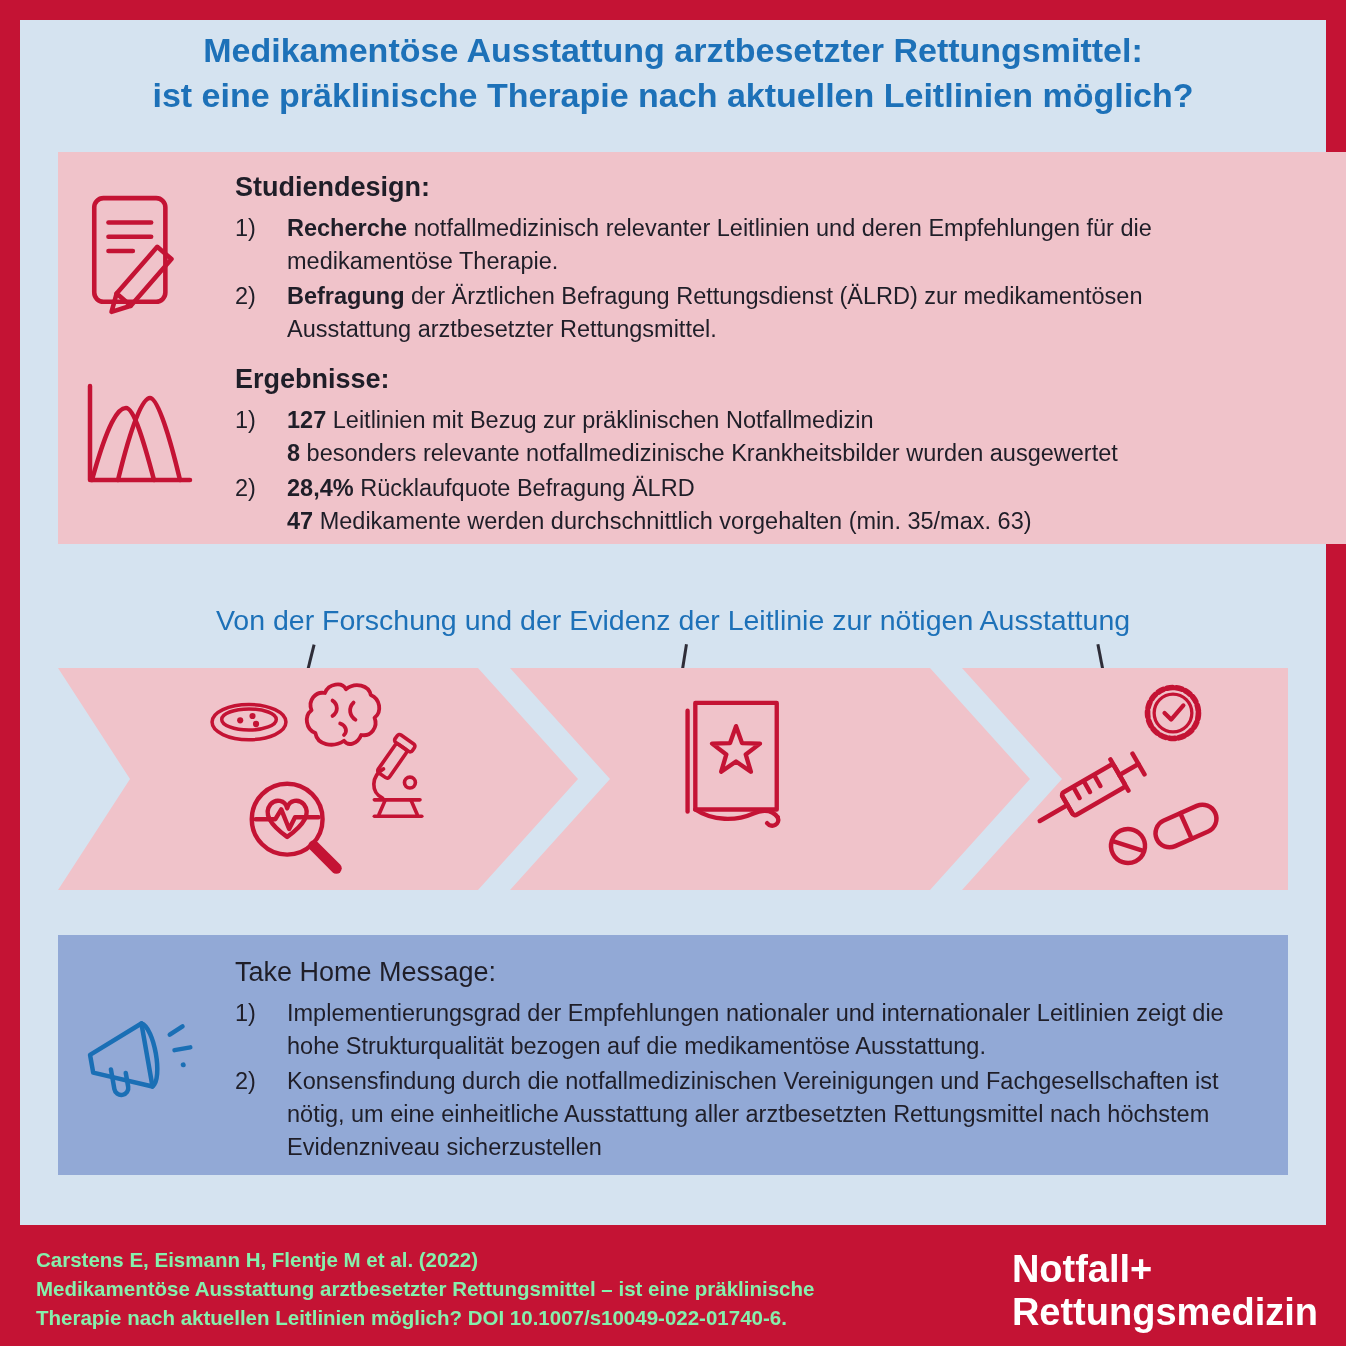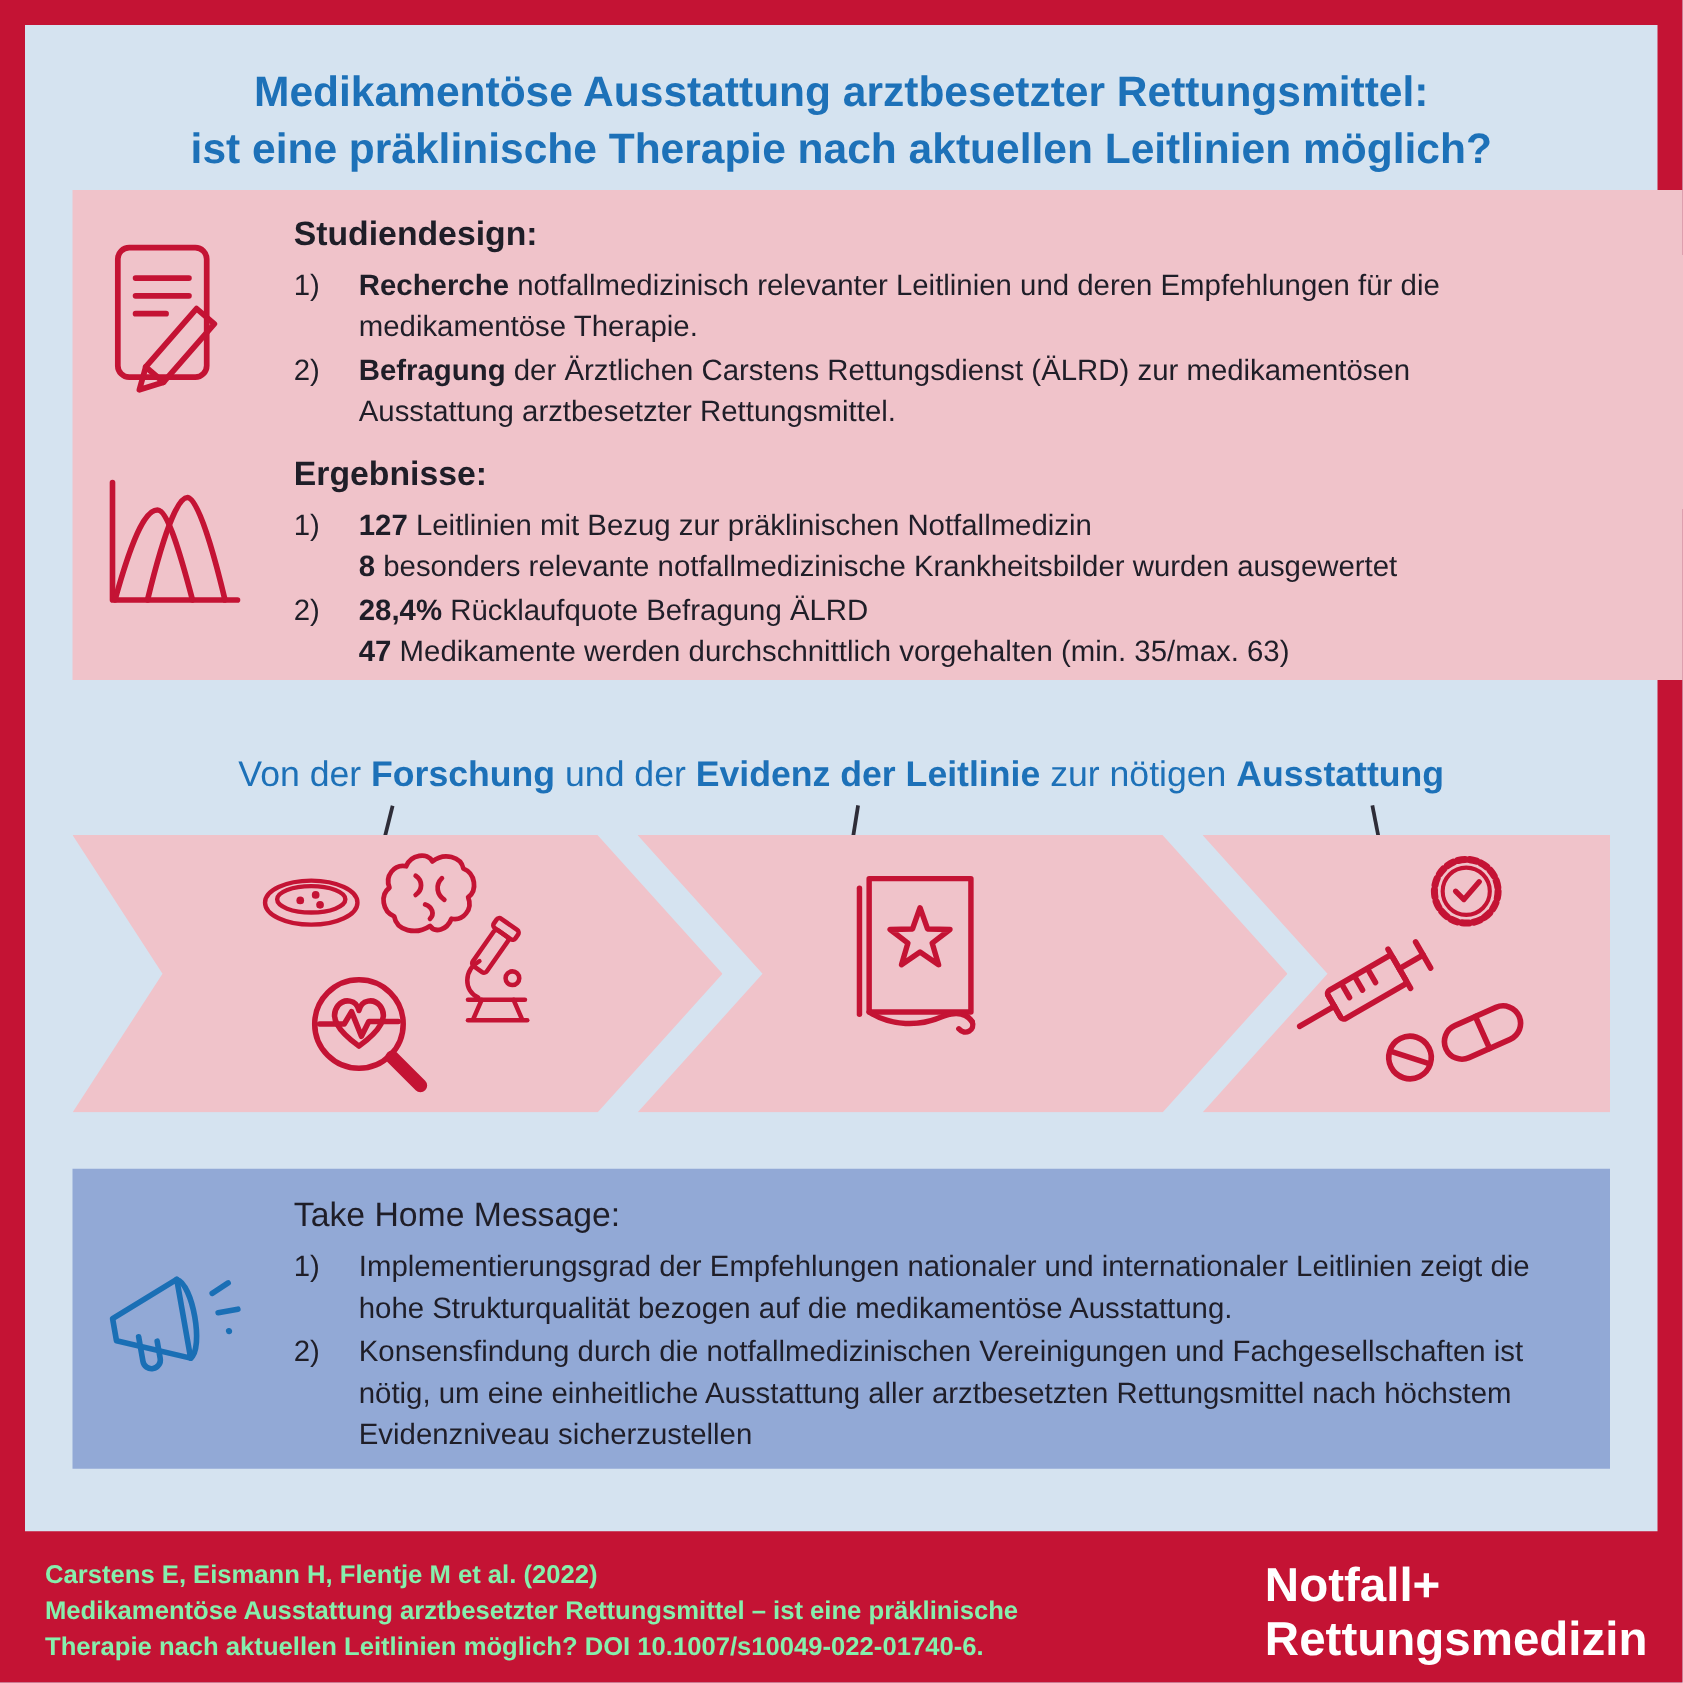--- a/index.html
+++ b/index.html
@@ -7,41 +7,41 @@
     width:1346px;height:1346px;position:relative;overflow:hidden;
     background:#c41334;
     font-family:"Liberation Sans","DejaVu Sans",sans-serif;
     color:#1f1e28;
   }
   .canvas{
     position:absolute;top:20px;left:20px;width:1306px;height:1205px;
     background:#d5e3f0;
   }
   
-  .title{padding-top:32px;text-align:center;color:#1d71b8;font-weight:bold;
+  .title{padding-top:8px;text-align:center;color:#1d71b8;font-weight:bold;
     font-size:34px;line-height:45px;}
   
   .study-box{position:absolute;left:38px;top:132px;width:1340px;height:392px;
     background:#f0c3ca;}
   .study-text{position:absolute;left:177px;top:18px;width:1000px;}
   .study-text h2{margin:0 0 8px 0;font-size:27px;line-height:34px;font-weight:bold;color:#1f1e28;}
   .study-text h2.results{margin-top:16px;}
   .li{display:flex;margin:2px 0;font-size:23.5px;line-height:33px;}
   .li .marker{width:52px;flex:none;}
   .li p{margin:0;flex:1;}
   .li .line{display:block;}
   b{font-weight:bold;}
   .icon{position:absolute;display:block;}
   .icon svg{display:block;}
   .ic-doc{left:28px;top:40px;}
   .ic-chart{left:20px;top:226px;}
   
   .flow-title{position:absolute;top:582px;left:0;width:100%;text-align:center;
     color:#1d71b8;font-size:28.5px;line-height:36px;}
-  .flow-title .seg-bold{font-weight:bold;}
+  .flow-title .seg-bold{font-weight:normal;}
   .connector{position:absolute;width:2.5px;height:38px;background:#2e2d38;}
   .c1{left:288px;top:624px;transform:rotate(14deg);}
   .c2{left:662px;top:624px;transform:rotate(9deg);}
   .c3{left:1080px;top:624px;transform:rotate(-11deg);}
   
   .band{position:absolute;left:38px;top:648px;width:1230px;height:222px;}
   .seg{position:absolute;top:0;height:222px;background:#f0c3ca;}
   .seg1{left:0;width:520px;
     clip-path:polygon(0 0, calc(100% - 100px) 0, 100% 50%, calc(100% - 100px) 100%, 0 100%, 72px 50%);}
   .seg2{left:452px;width:520px;
@@ -102,21 +102,21 @@
     <div class="study-text">
       <h2>Studiendesign:</h2>
 
       <div class="li">
         <span class="marker">1)</span>
         <p><b>Recherche</b><span> notfallmedizinisch relevanter Leitlinien und deren Empfehlungen für die medikamentöse Therapie.</span></p>
       </div>
 
       <div class="li">
         <span class="marker">2)</span>
-        <p><b>Befragung</b><span> der Ärztlichen Carstens Rettungsdienst (ÄLRD) zur medikamentösen Ausstattung arztbesetzter Rettungsmittel.</span></p>
+        <p><b>Befragung</b><span> der Ärztlichen Befragung Rettungsdienst (ÄLRD) zur medikamentösen Ausstattung arztbesetzter Rettungsmittel.</span></p>
       </div>
 
       <h2 class="results">Ergebnisse:</h2>
 
       <div class="li">
         <span class="marker">1)</span>
         <p>
           <span class="line"><b>127</b><span> Leitlinien mit Bezug zur präklinischen Notfallmedizin</span></span>
           <span class="line"><b>8</b><span> besonders relevante notfallmedizinische Krankheitsbilder wurden ausgewertet</span></span>
         </p>

